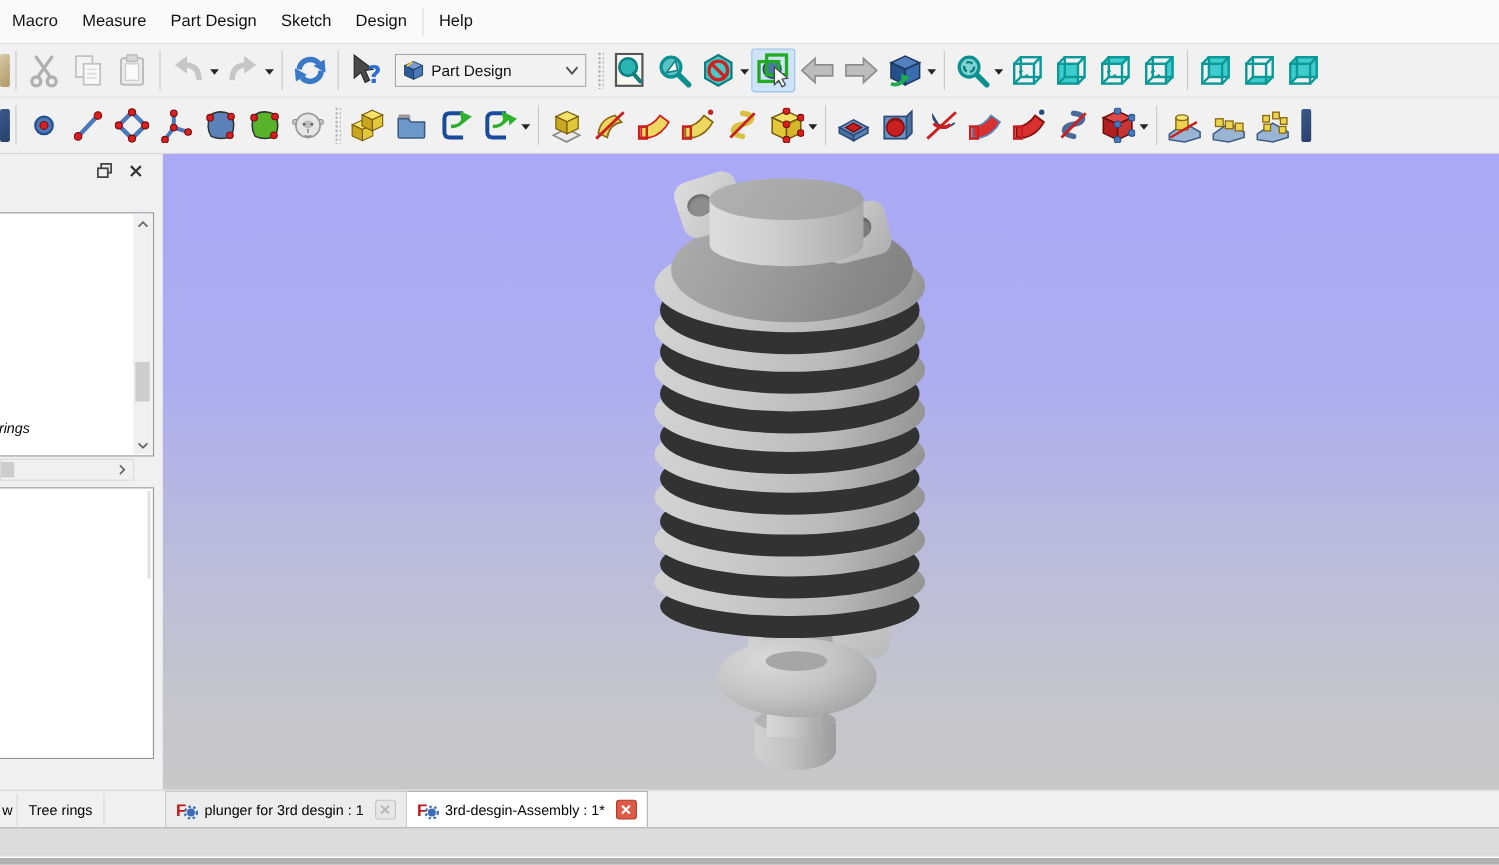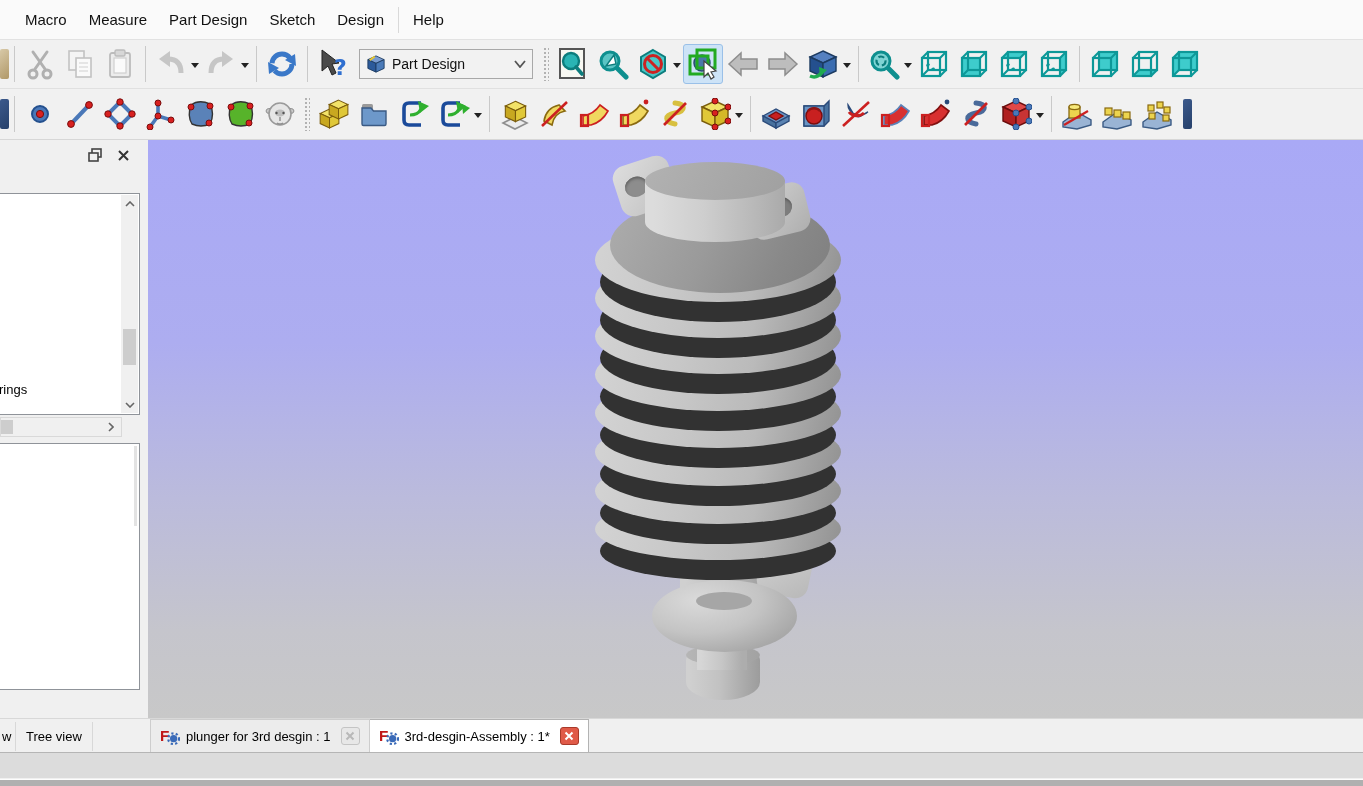--- a/index.html
+++ b/index.html
@@ -4,21 +4,21 @@
 <style>
   * { margin:0; padding:0; box-sizing:border-box; }
   html,body { width:1363px; height:786px; overflow:hidden; background:#f0f0f0;
               font-family:"Liberation Sans", sans-serif; }
   .abs { position:absolute; }
   .el  { position:absolute; border-radius:50%; }
 
   
   .menubar { position:absolute; left:0; top:0; width:1363px; height:40px;
              background:#fafafa; border-bottom:1px solid #e2e2e2;
-             display:flex; align-items:center; font-size:15px; color:#111;padding-left:14px; }
+             display:flex; align-items:center; font-size:15px; color:#111; }
   .menu-item { padding:9px 11px; cursor:default; }
   .menu-vsep { width:1px; height:26px; background:#d9d9d9; margin:0 3px; }
 
   
   .tbar { position:absolute; left:0; width:1363px; background:#f1f1f1;
           display:flex; align-items:center; overflow:hidden; }
   .tb1 { top:40px; height:49px; border-bottom:1px solid #e0e0e0; }
   .tb2 { top:89px; height:51px; border-bottom:1px solid #d7d7d7; }
   .tbtn { width:40px; height:40px; display:flex; align-items:center; justify-content:center;
           border-radius:3px; flex:0 0 auto; }
@@ -34,21 +34,21 @@
   .sliver { width:9px; height:30px; overflow:hidden; flex:0 0 auto; border-radius:2px; }
   .sliver.s1 { background:linear-gradient(135deg,#d8c9a8,#b09868); }
   .sliver.s2 { background:linear-gradient(135deg,#3c5a8c,#26406a); }
 
   .wbcombo { width:174px; height:30px; background:#f2f2f2; border:1px solid #a8a8a8;
              display:flex; align-items:center; padding:0 6px; margin:0 6px; gap:6px;
              font-size:14px; color:#111; flex:0 0 auto; }
   .wbcombo .grow { flex:1; }
 
   
-  .leftcol { position:absolute; left:0; top:140px; width:148px; height:578px; background:#f0f0f0; }
+  .leftcol { position:absolute; left:0; top:140px; width:148px; height:578px; background:#f0f0f0;font-style:italic; }
   .paneltitle { position:absolute; left:0; top:2px; width:140px; height:26px;
                 display:flex; justify-content:flex-end; align-items:center; gap:10px; padding-right:8px; }
   .pbtn { width:18px; height:18px; display:flex; align-items:center; justify-content:center; }
   .whitebox { position:absolute; left:-4px; background:#ffffff; border:1px solid #8f9399; }
   .treebox { top:53px; width:144px; height:222px; }
   .propbox { top:303px; width:144px; height:247px; }
   .treetext { position:absolute; left:2px; top:188px; font-size:13px; color:#000; }
   .vscroll { position:absolute; right:1px; top:1px; width:17px; height:218px; background:#f0f0f0; }
   .varrow { position:absolute; left:0; width:17px; height:17px; display:flex; align-items:center; justify-content:center; }
   .vthumb { position:absolute; left:2px; width:13px; background:#cdcdcd; }
@@ -637,21 +637,21 @@
     <div class="cyl" style="left:497px;top:40px;width:140px;height:62px;border-radius:0 0 50% 50%/0 0 20px 20px;
                 background:linear-gradient(90deg,#dcdcdc 6%,#cecece 42%,#b6b6b6 82%,#aaaaaa)"></div>
     <div class="el" style="left:497px;top:22px;width:140px;height:38px;
                 background:linear-gradient(120deg,#b2b2b2,#a0a0a0)"></div>
   </div>
 </div>
 
 <div class="bottomrow">
   <div class="paneltabs">
     <span class="ptab cut">w</span>
-    <span class="ptab">Tree view</span>
+    <span class="ptab">Tree rings</span>
   </div>
 
   <div class="doctabs">
     <div class="dtab">
       <svg width="20" height="18" viewBox="0 0 22 20">
         <text x="0" y="16" font-size="17" font-weight="bold" fill="#c01818" font-family="'Liberation Sans',sans-serif">F</text>
         <circle cx="15" cy="13" r="4" fill="#3a6ab8"></circle>
         <circle cx="15" cy="13" r="6" fill="none" stroke="#3a6ab8" stroke-width="2.4" stroke-dasharray="2.4 2.6"></circle>
       </svg>
       <span>plunger for 3rd desgin : 1</span>

